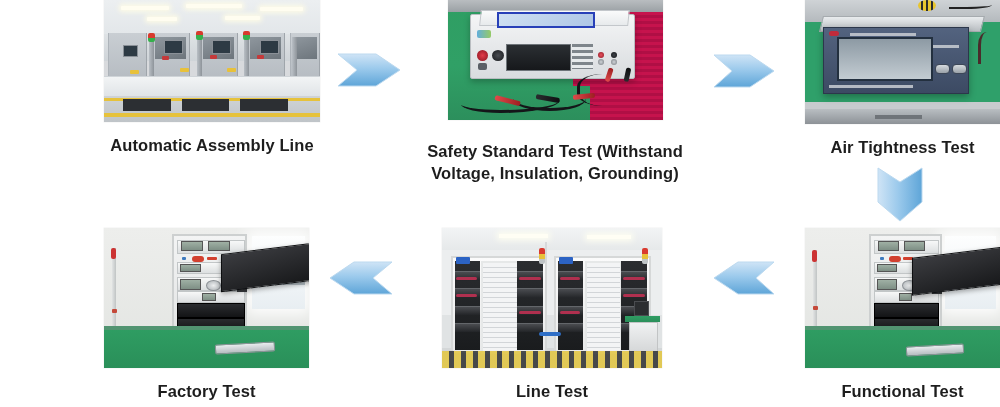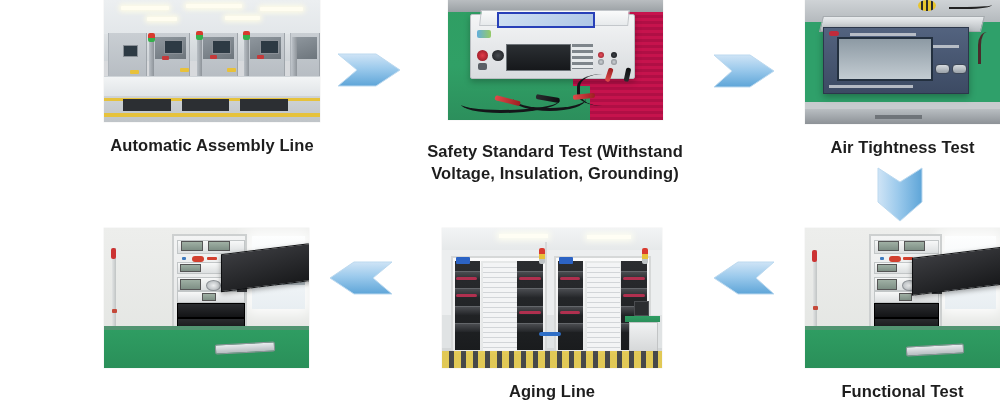--- a/index.html
+++ b/index.html
@@ -429,21 +429,21 @@
 
         <div class="bench" style="right:1%;top:63%;width:16%;height:4%;"></div>
         <div class="pc" style="right:6%;top:52%;width:13px;height:13px;"></div>
         <div style="position:absolute;right:2%;top:67%;width:12%;height:20%;
                     background:linear-gradient(180deg,#f0f1f2,#d6d8d9);border:1px solid #c2c4c5;"></div>
         <div style="position:absolute;left:44%;top:74%;width:10%;height:3%;
                     background:#2f6fc7;border-radius:2px;"></div>
         <div class="floor"></div>
       </div>
     </div>
-    <div class="caption" style="left:0px;top:152px;width:220px;">Aging Line</div>
+    <div class="caption" style="left:0px;top:152px;width:220px;">Line Test</div>
   </div>
 
   <div class="arrow" style="left:328px;top:256px;">
     <svg width="64" height="44" viewBox="0 0 64 44">
       <defs>
         <linearGradient id="gL2" x1="0" y1="0" x2="0" y2="1">
           <stop offset="0%" stop-color="#cfe4f6"></stop>
           <stop offset="45%" stop-color="#9ccaec"></stop>
           <stop offset="100%" stop-color="#5ea5d8"></stop>
         </linearGradient>
@@ -481,15 +481,16 @@
           <div class="unit dark" style="top:84%;height:12%;"></div>
         </div>
         <div class="arm" style="left:65%;top:32%;width:10px;height:14%;"></div>
         <div class="mon" style="left:57%;top:14%;width:48%;height:26%;transform:skewY(-7deg);"></div>
         <div class="desk">
             <div class="deskedge"></div>
           </div>
         <div class="kbd" style="left:54%;bottom:11%;width:58px;transform:rotate(-3deg);"></div>
       </div>
     </div>
+    <div class="caption" style="left:-5px;top:152px;width:215px;">Factory Test</div>
   </div>
 
 </div>
 
 </body></html>

